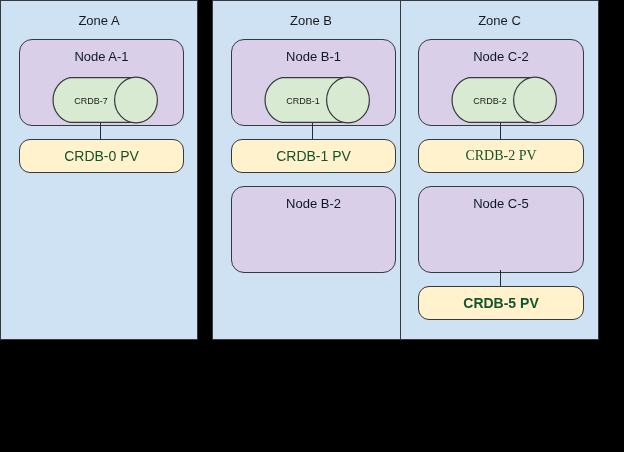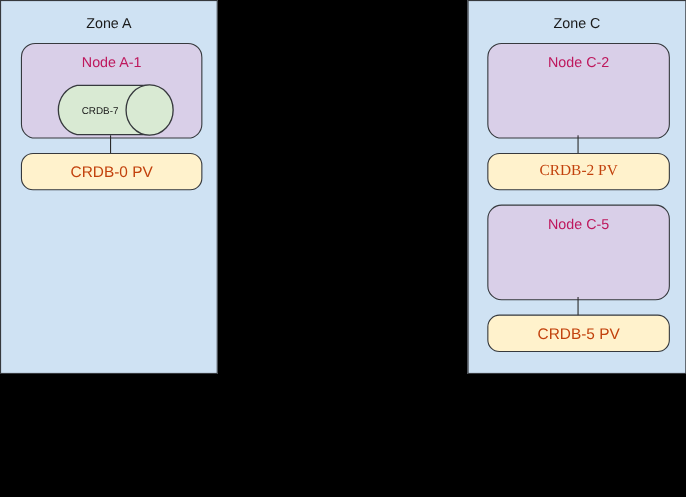--- a/index.html
+++ b/index.html
@@ -43,21 +43,21 @@
     border-radius: 13px;
     box-sizing: border-box;
   }
   .node-label {
     position: absolute;
     left: 0;
     right: 0;
     top: 9px;
     text-align: center;
     font-size: 13px;
-    color: #be185d;
+    color: #0f172a;
     line-height: 15px;
     white-space: nowrap;
   }
 
   
   .cyl {
     position: absolute;
   }
   .cyl svg {
     display: block;
@@ -82,21 +82,21 @@
     background: #fff2cc;
     border: 1px solid #36393d;
     border-radius: 11px;
     box-sizing: border-box;
     display: flex;
     align-items: center;
     justify-content: center;
   }
   .pv-label {
     font-size: 14px;
-    color: #c2410c;
+    color: #14532d;
     line-height: 16px;
     white-space: nowrap;
   }
 
   
   .connector {
     position: absolute;
     width: 1px;
     background: #2b2b2b;
   }
@@ -122,41 +122,74 @@
       </div>
     </div>
 
     <div class="connector" style="left:99px; top:122px; height:17px;"></div>
 
     <div class="pv" style="left:18px; top:138px; width:165px; height:34px;">
       <span class="pv-label">CRDB-0 PV</span>
     </div>
   </div>
 
+  <div class="zone" style="left:212px; top:0px; width:198px; height:340px;">
 
-  <div class="zone" style="left:425px; top:0px; width:199px; height:340px;">
+    <div class="zone-label" style="top:12px;">Zone B</div>
+
+    <div class="node" style="left:18px; top:38px; width:165px; height:87px;">
+      <div class="node-label">Node B-1</div>
+
+      <div class="cyl" style="left:28px; top:37px; width:110px; height:47px;">
+        <svg width="110" height="47" viewBox="0 0 110 47">
+          <path d="M 22 0.6 L 88 0.6 A 21.4 22.9 0 0 1 88 45.4 L 22 45.4 A 21.4 22.9 0 0 1 22 0.6 Z" fill="#d9ead3" stroke="#36393d" stroke-width="1.2"></path>
+          <ellipse cx="88" cy="23" rx="21.4" ry="22.9" fill="#d9ead3" stroke="#36393d" stroke-width="1.2"></ellipse>
+        </svg>
+        <div class="cyl-label" style="left:14px; width:58px;">CRDB-1</div>
+      </div>
+    </div>
+
+    <div class="connector" style="left:99px; top:122px; height:17px;"></div>
+
+    <div class="pv" style="left:18px; top:138px; width:165px; height:34px;">
+      <span class="pv-label">CRDB-1 PV</span>
+    </div>
+
+    <div class="node" style="left:18px; top:185px; width:165px; height:87px;">
+      <div class="node-label">Node B-2</div>
+    </div>
+  </div>
+
+  <div class="zone" style="left:400px; top:0px; width:199px; height:340px;">
 
     <div class="zone-label" style="top:12px;">Zone C</div>
 
     <div class="node" style="left:17px; top:38px; width:166px; height:87px;">
       <div class="node-label">Node C-2</div>
 
+      <div class="cyl" style="left:28px; top:37px; width:110px; height:47px;">
+        <svg width="110" height="47" viewBox="0 0 110 47">
+          <path d="M 22 0.6 L 88 0.6 A 21.4 22.9 0 0 1 88 45.4 L 22 45.4 A 21.4 22.9 0 0 1 22 0.6 Z" fill="#d9ead3" stroke="#36393d" stroke-width="1.2"></path>
+          <ellipse cx="88" cy="23" rx="21.4" ry="22.9" fill="#d9ead3" stroke="#36393d" stroke-width="1.2"></ellipse>
+        </svg>
+        <div class="cyl-label" style="left:14px; width:58px;">CRDB-2</div>
+      </div>
     </div>
 
     <div class="connector" style="left:99px; top:122px; height:17px;"></div>
 
     <div class="pv" style="left:17px; top:138px; width:166px; height:34px;font-family:Liberation Serif, serif;">
       <span class="pv-label">CRDB-2 PV</span>
     </div>
 
     <div class="node" style="left:17px; top:185px; width:166px; height:87px;">
       <div class="node-label">Node C-5</div>
 
     </div>
 
     <div class="connector" style="left:99px; top:269px; height:17px;"></div>
 
-    <div class="pv" style="left:17px; top:285px; width:166px; height:34px;">
+    <div class="pv" style="left:17px; top:285px; width:166px; height:34px;font-weight:bold;">
       <span class="pv-label">CRDB-5 PV</span>
     </div>
   </div>
 
 </div>
 
 </body></html>

